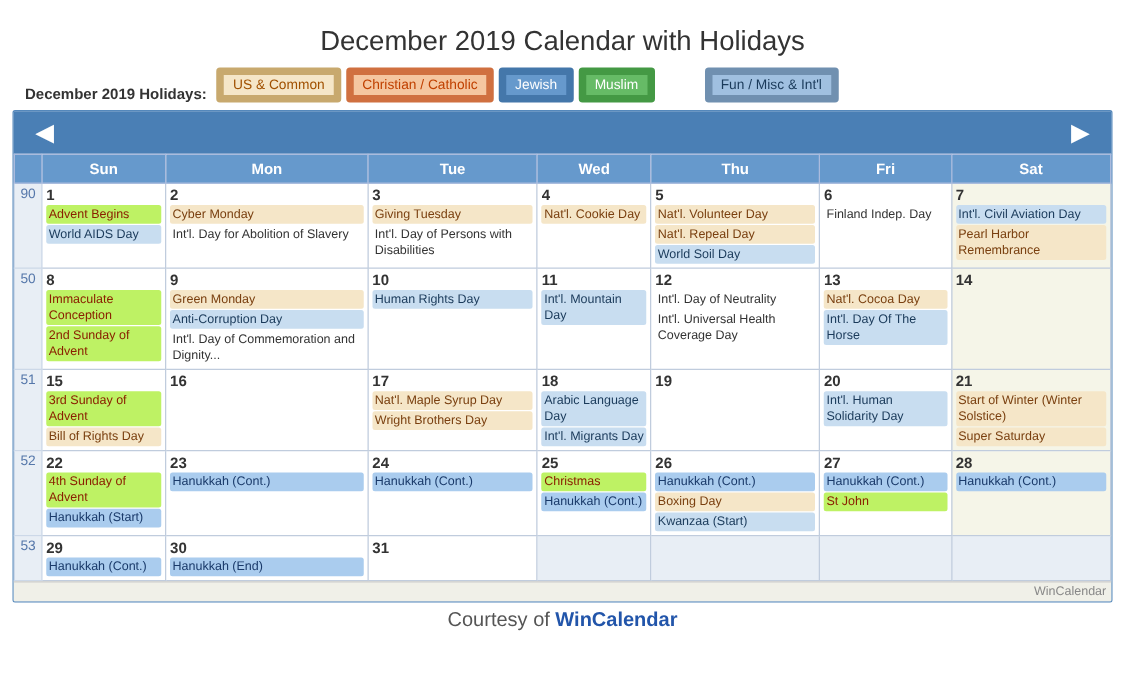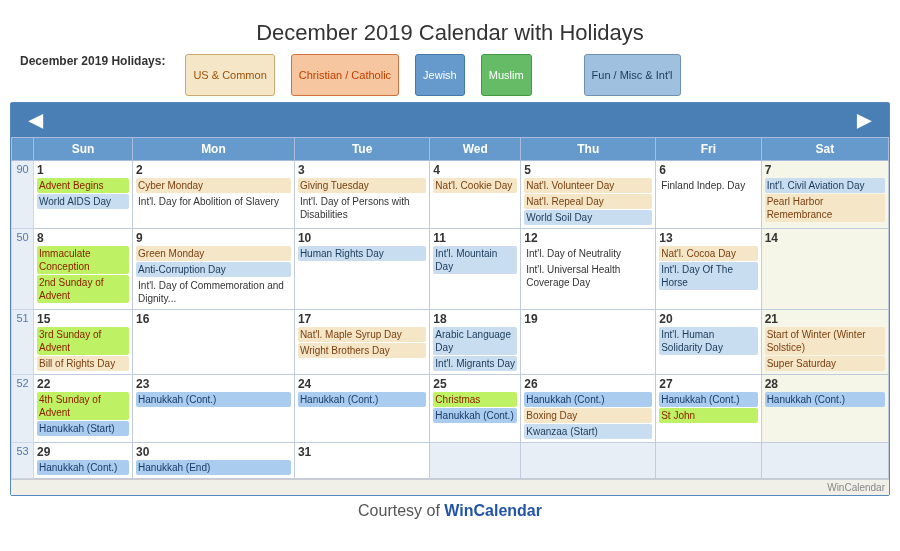--- a/index.html
+++ b/index.html
@@ -12,34 +12,34 @@
     }
     .page-title {
       text-align: center;
       font-size: 22px;
       color: #333;
       margin: 10px 0 8px 0;
       font-weight: normal;
     }
     .holiday-legend {
       display: flex;
-      align-items: flex-start;
+      align-items: flex-end;
       margin-bottom: 6px;
       padding-left: 10px;
       font-size: 12px;
-      gap: 16px;
+      gap: 4px;
     }
     .legend-label {
       font-weight: bold;
       margin-right: 4px;
       color: #333;
     }
     .legend-btn {
-      padding: 14px 7px;
-      border: 1px solid #22c55e;
+      padding: 2px 7px;
+      border: 6px solid #22c55e;
       border-radius: 3px;
       font-size: 11px;
       cursor: pointer;
     }
     .legend-us { background: #f5e6c8; border-color: #c8a96e; color: #a05000; }
     .legend-cc { background: #f5c6a0; border-color: #d07040; color: #c04000; }
     .legend-jewish { background: #6699cc; border-color: #4477aa; color: #fff; }
     .legend-muslim { background: #66bb66; border-color: #449944; color: #fff; }
     .legend-fun { background: #a0c0e0; border-color: #7090b0; color: #1a3a5a; margin-left: 36px; }
 

